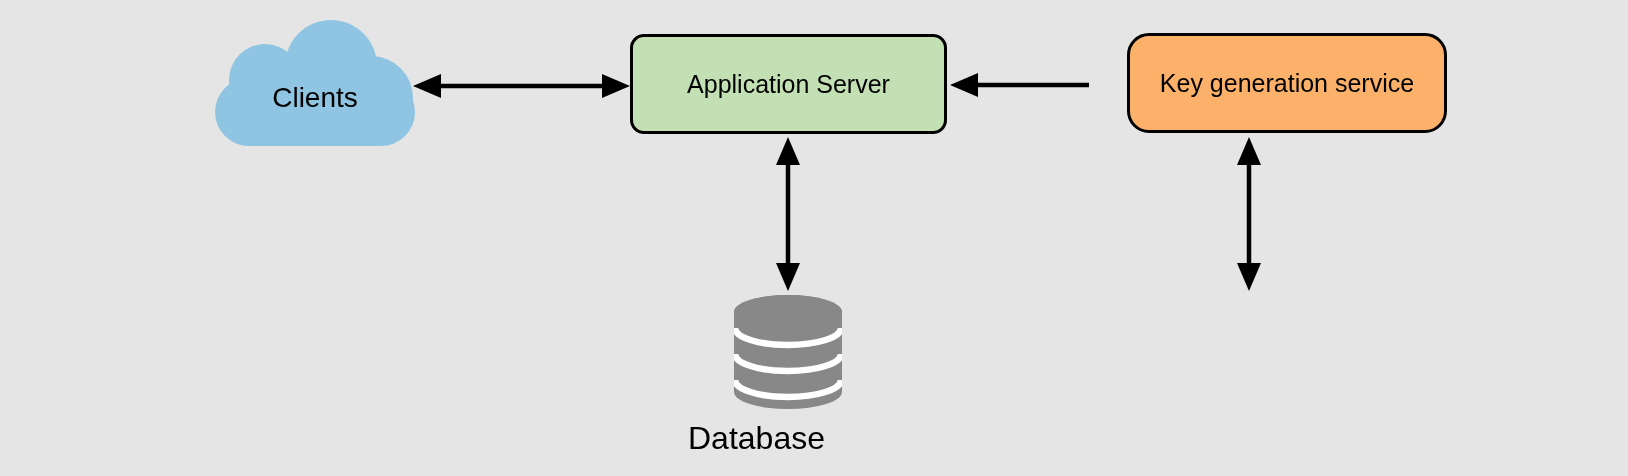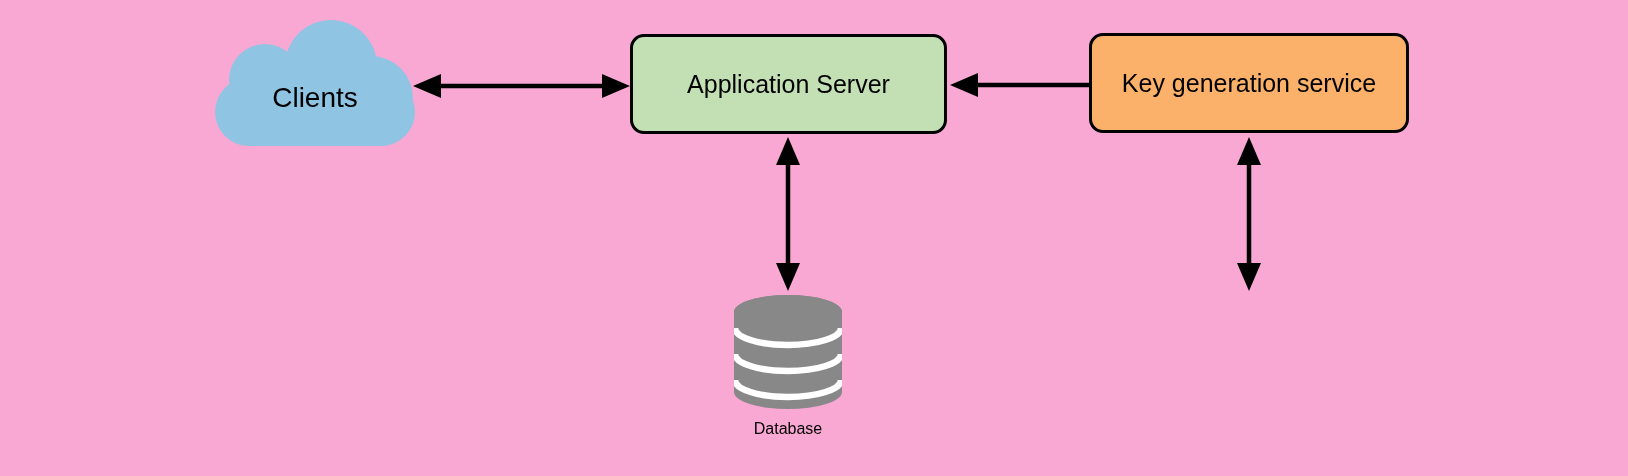--- a/index.html
+++ b/index.html
@@ -5,21 +5,21 @@
   html, body {
     margin: 0;
     padding: 0;
     background: #ffffff;
     font-family: "Liberation Sans", sans-serif;
   }
   .canvas {
     position: relative;
     width: 1628px;
     height: 476px;
-    background: #f9a8d4;
+    background: #e5e5e5;
     overflow: hidden;
     text-decoration: underline;
   }
   .arrows-layer {
     position: absolute;
     left: 0; top: 0;
     width: 1628px;
     height: 476px;
   }
   .node-cloud {
@@ -56,45 +56,46 @@
     color: #000000;
     box-sizing: content-box;
   }
   .node-box.green {
     left: 630px;
     top: 34px;
     width: 311px;
     background: #C2E0B4;
   }
   .node-box.orange {
-    left: 1089px;
+    left: 1127px;
     top: 33px;
     width: 314px;
     background: #FBB169;
+    border-radius: 22px;
   }
   .node-db {
     position: absolute;
     width: 108px;
     height: 116px;
   }
   .node-db.db-main { left: 734px; top: 294px; }
   .node-db.db-key  { left: 1195px; top: 294px; }
   .node-db svg {
     position: absolute;
     left: 0; top: 0;
     width: 100%;
     height: 100%;
   }
   .db-label {
     position: absolute;
     top: 126px;
     left: -46px;
     width: 200px;
-    text-align: center;
-    font-size: 16px;
+    text-align: left;
+    font-size: 32px;
     color: #000000;
   }
 </style>
 </head>
 <body>
 
 <div class="canvas">
 
   <svg class="arrows-layer" viewBox="0 0 1628 476" xmlns="http://www.w3.org/2000/svg">
     <g stroke="#000000" fill="#000000">

